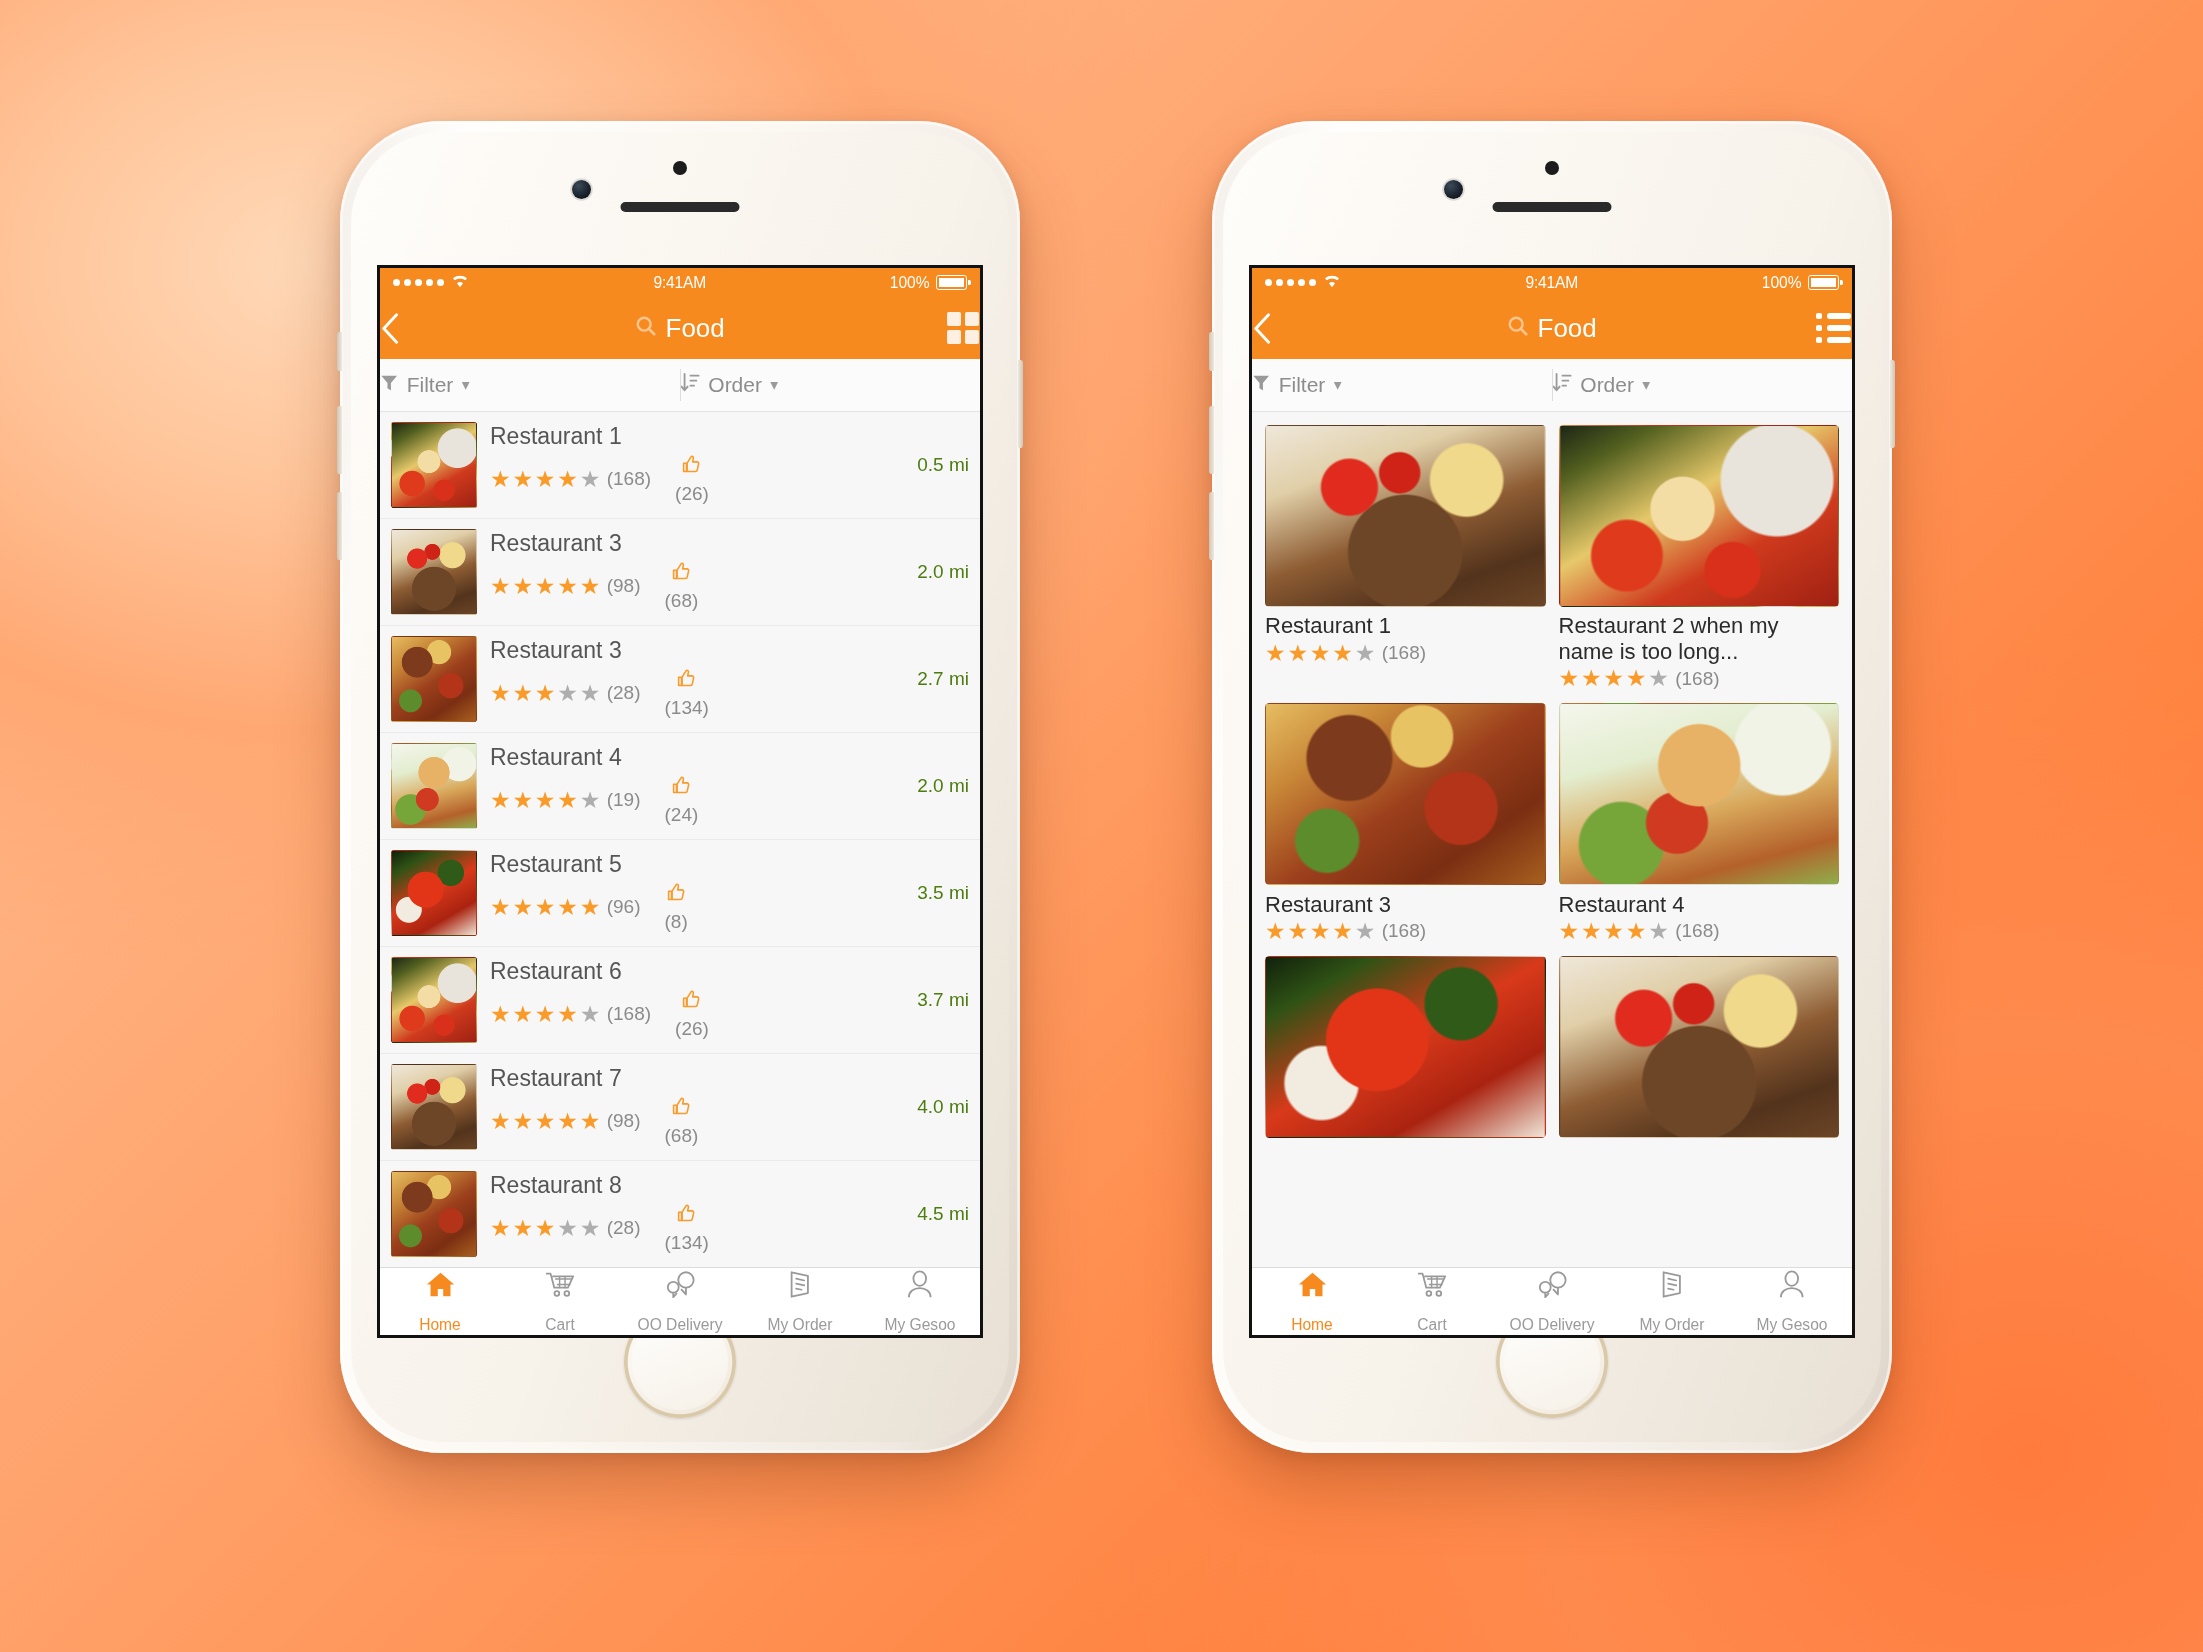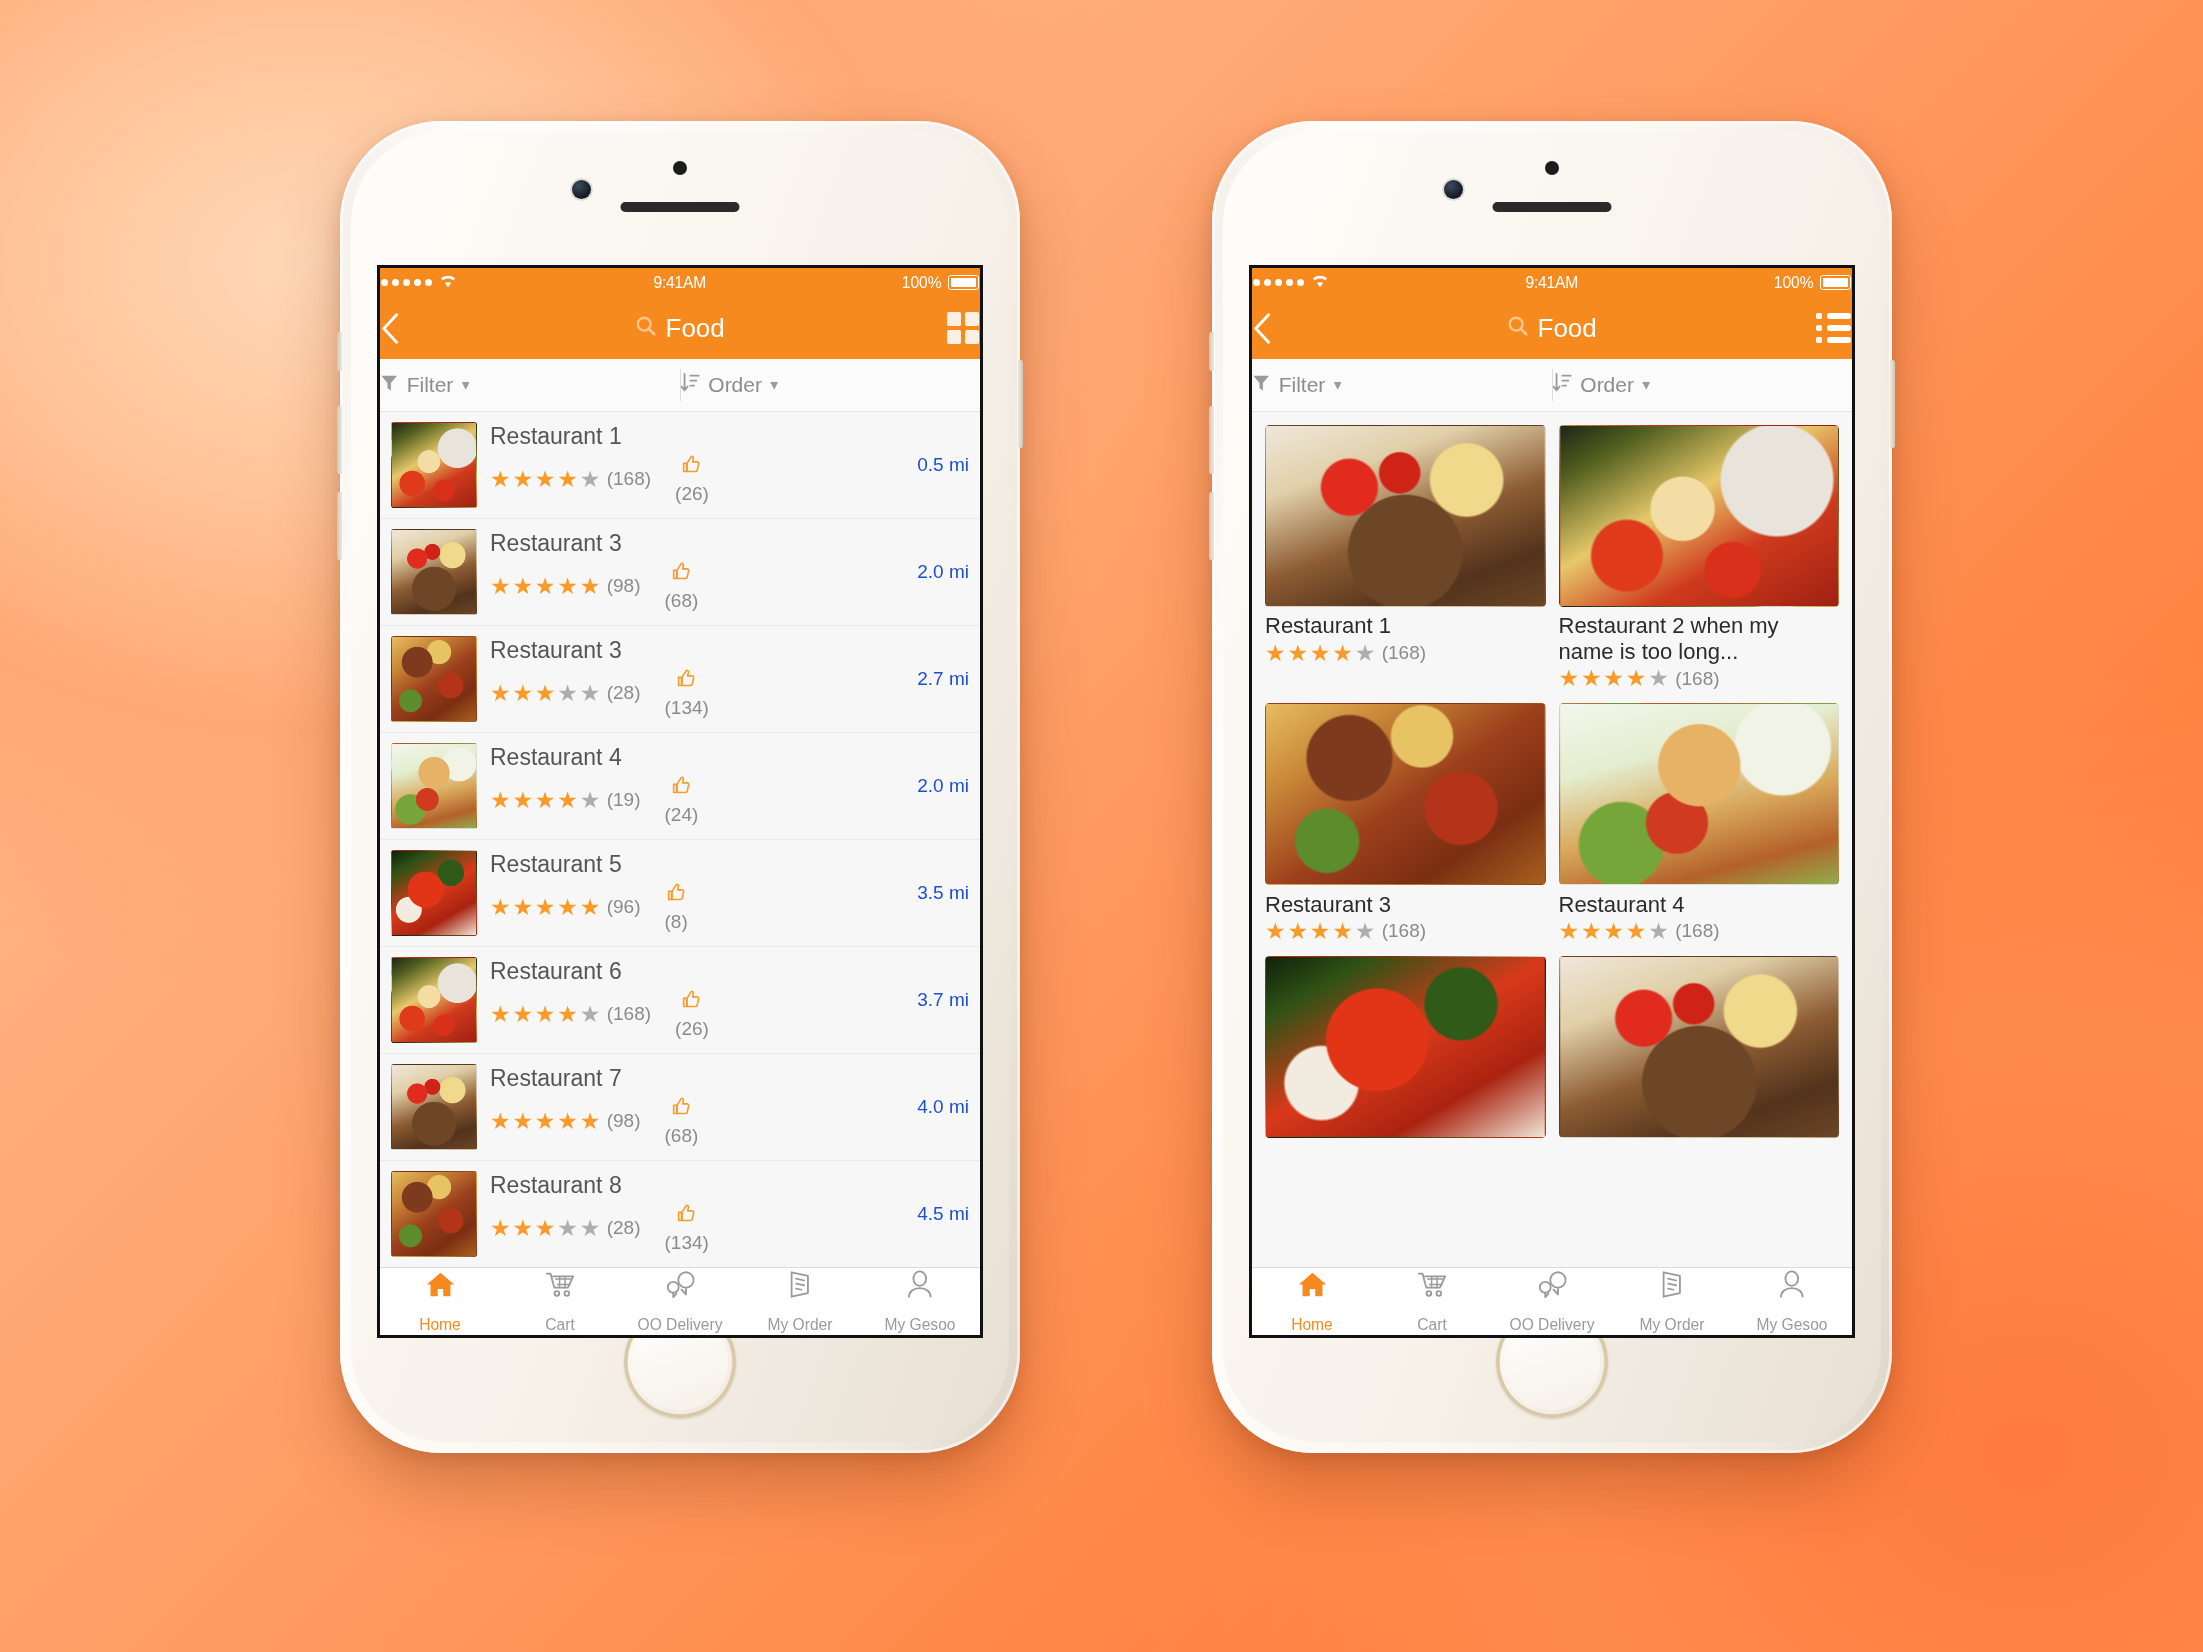--- a/index.html
+++ b/index.html
@@ -87,21 +87,21 @@
     width: 606px; height: 1073px;
     background: #ffffff;
     overflow: hidden;
     border: 3.7px solid #111;
   }
   .screen-clip { position: absolute; inset: 0; display: flex; flex-direction: column; }
 
   
   .status-bar {
     height: 29px; background: #F78A1E; color: #fff;
-    display: flex; align-items: center; padding: 0 1px;
+    display: flex; align-items: center; padding: 0 13px;
     font-size: 15.6px; flex: 0 0 auto;
   }
   .sig-dots { display: flex; gap: 3.7px; align-items: center; }
   .sig-dots i { width: 7.3px; height: 7.3px; border-radius: 50%; background: #fff; display: block; }
   .wifi-ico { margin-left: 5.5px; display: inline-block; }
   .status-time { flex: 1; text-align: center; font-size: 15.6px; letter-spacing: -0.2px; }
   .status-right { display: flex; align-items: center; gap: 6.4px; font-size: 15.6px; }
   .battery {
     width: 31px; height: 14.7px; border: 1.8px solid #fff; border-radius: 2.8px;
     position: relative; display: inline-block;
@@ -166,21 +166,21 @@
   .row-name { font-size: 23px; color: #555; line-height: 1.05; padding-top: 1.8px; }
   .row-meta { display: flex; align-items: center; gap: 24px; padding-bottom: 2.8px; }
   .stars { display: flex; gap: 1.8px; }
   .stars span { font-size: 23px; line-height: 1; color: #aeaeae; }
   .stars span.on { color: #F99A29; }
   .cnt { font-size: 19px; color: #8b8b8b; margin-left: 6.4px; }
   .likes { display: flex; align-items: center; gap: 5.5px; flex-direction: column; }
   .thumbup { color: #F99A29; font-size: 21px; line-height: 1; }
   .row-dist {
     width: 88px; flex: 0 0 88px; display: flex; align-items: center; justify-content: flex-end;
-    font-size: 19px; color: #1d4ed8;
+    font-size: 19px; color: #4d7c0f;
   }
 
   
   .grid-wrap {
     padding: 13px 13px 0 13px; display: grid;
     grid-template-columns: 1fr 1fr; gap: 13px 13px; background: #f7f7f7;
   }
   .card { cursor: pointer; }
   .card-img {
     width: 100%; height: 182px; border-radius: 4.6px;

